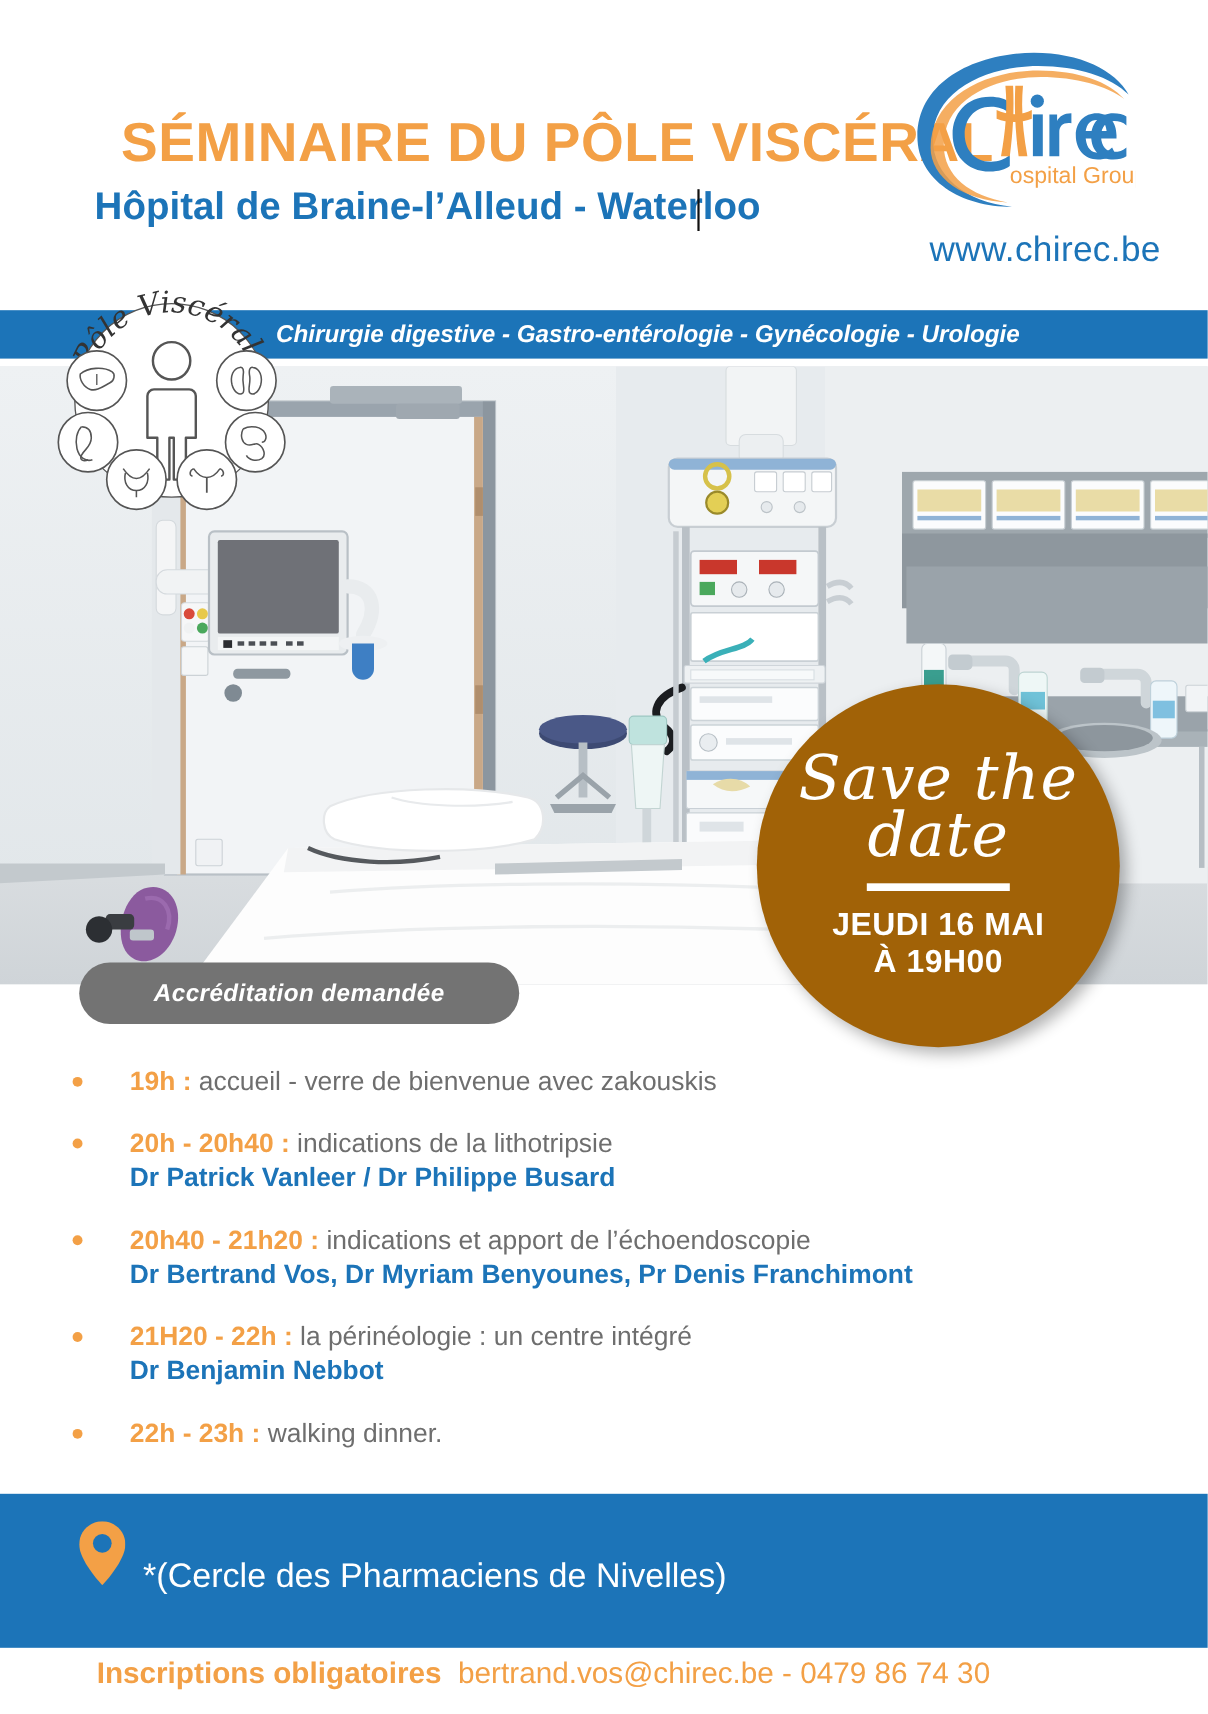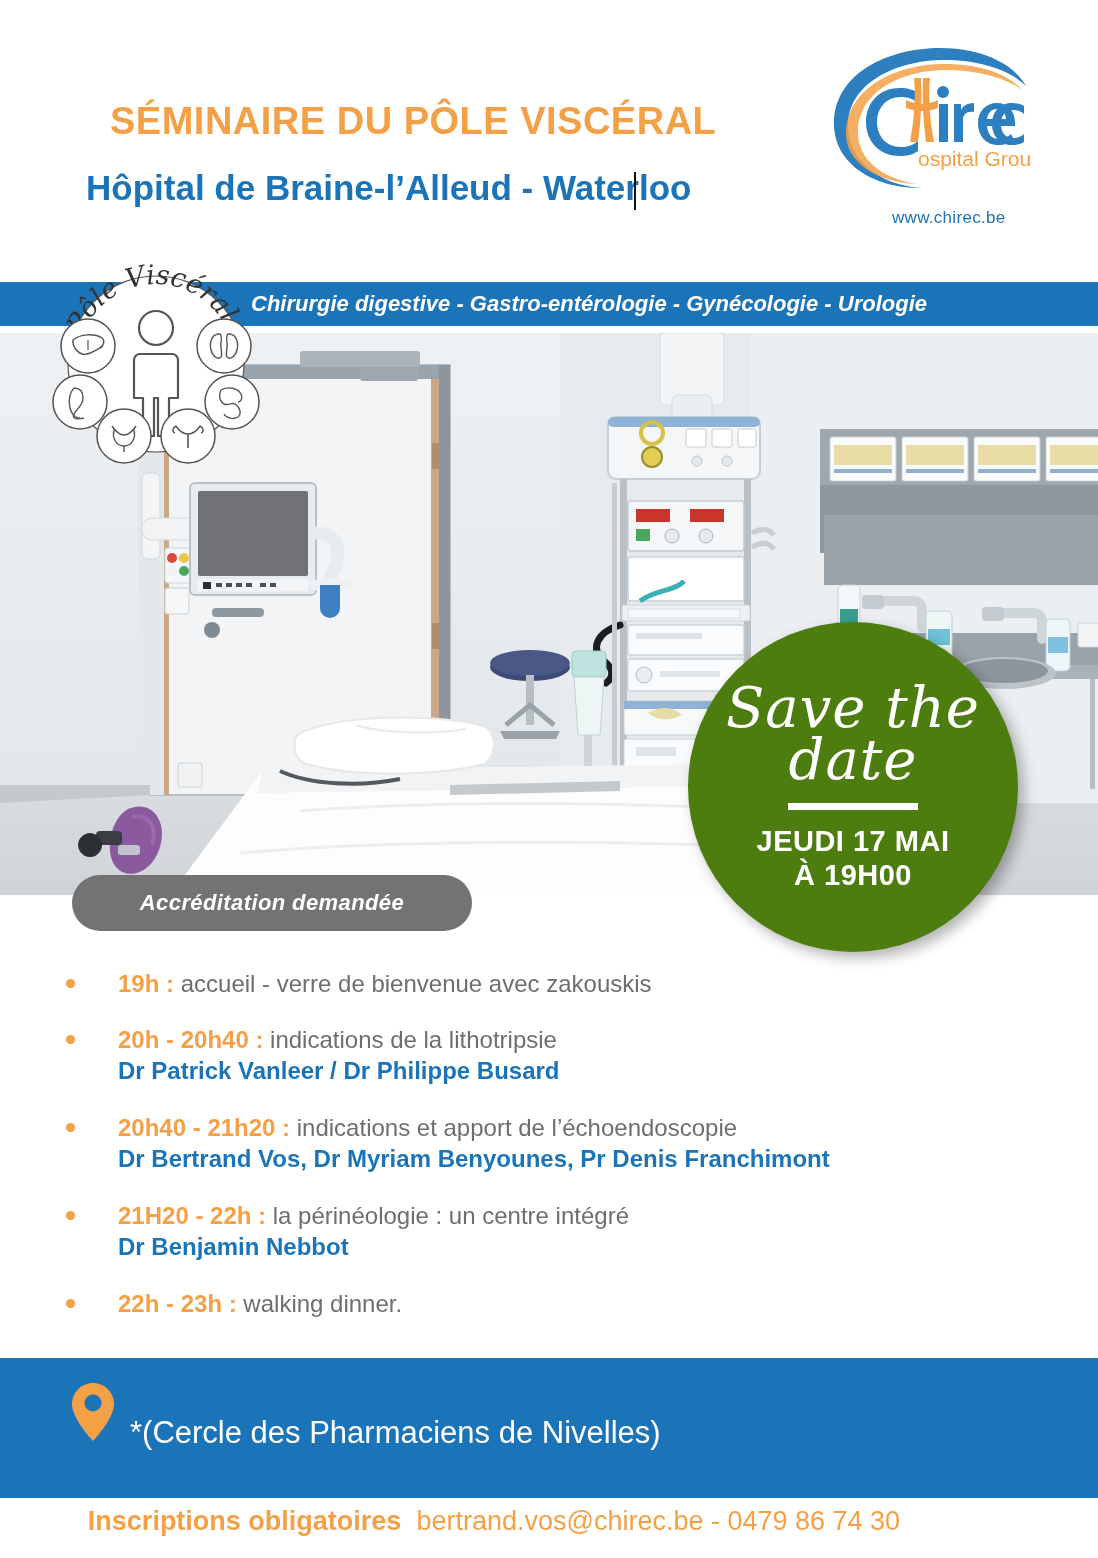--- a/index.html
+++ b/index.html
@@ -8,39 +8,39 @@
     background: #ffffff;
     font-family: "Liberation Sans", sans-serif;
     overflow: hidden;
   }
   .poster { position: relative; width: 1098px; height: 1558px; background: #fff; }
 
   
   .header { position: absolute; top: 0; left: 0; width: 1098px; height: 290px; }
   .title-main {
     position: absolute; left: 110px; top: 100px;
-    font-size: 38px; font-weight: bold; letter-spacing: .5px;
+    font-size: 50px; font-weight: bold; letter-spacing: .5px;
     color: #F3A046; white-space: nowrap;
     font-family: "Liberation Sans", sans-serif;
   }
   .title-sub {
     position: absolute; left: 86px; top: 168px;
     font-size: 35px; font-weight: bold; color: #1C74B8; white-space: nowrap;
   }
   .caret {
     position: absolute; left: 634px; top: 172px;
     width: 2px; height: 38px; background: #111;
   }
 
   
   .logo-wrap { position: absolute; left: 822px; top: 42px; width: 210px; height: 160px; }
   .logo-wrap svg { width: 210px; height: 160px; display: block; }
   .logo-url {
     position: absolute; left: 845px; top: 208px;
-    font-size: 17px; color: #1C74B8; letter-spacing: .3px; white-space: nowrap; margin-left: 47px;
+    font-size: 32px; color: #1C74B8; letter-spacing: .3px; white-space: nowrap;
   }
 
   
   .spec-banner {
     position: absolute; left: 0; top: 282px; width: 1098px; height: 44px;
     background: #1C74B8;
   }
   .spec-text {
     position: absolute; left: 0; top: 0; width: 1098px; height: 44px;
     display: flex; align-items: center; justify-content: center;
@@ -65,21 +65,21 @@
     position: absolute; left: 72px; top: 875px; width: 400px; height: 56px;
     background: #737373; border-radius: 28px;
     display: flex; align-items: center; justify-content: center;
     color: #ffffff; font-size: 22px; font-weight: bold; font-style: italic;
     letter-spacing: .4px; z-index: 7;
   }
 
   
   .std {
     position: absolute; left: 688px; top: 622px; width: 330px; height: 330px;
-    border-radius: 50%; background: #4d7c0f; z-index: 8;
+    border-radius: 50%; background: #a16207; z-index: 8;
     box-shadow: 6px 6px 14px rgba(0,0,0,.30);
     display: flex; flex-direction: column; align-items: center; justify-content: center;
     color: #ffffff; text-align: center;
   }
   .std-script {
     font-family: "DejaVu Serif", serif; font-style: italic; font-weight: normal;
     font-size: 56px; line-height: .94; letter-spacing: 1px;
   }
   .std-script .l2 { display: block; font-size: 56px; }
   .std-rule { width: 130px; height: 7px; background: #fff; margin: 16px 0 14px; }
@@ -419,21 +419,21 @@
 
   <div class="accred">Accréditation demandée</div>
 
   <div class="std">
     <div class="std-script">
       <span>Save the</span>
       <span class="l2">date</span>
     </div>
     <div class="std-rule"></div>
     <div class="std-when">
-      <span>JEUDI 17 MAI</span>
+      <span>JEUDI 16 MAI</span>
       <span>À 19H00</span>
     </div>
   </div>
 
   <div class="program">
 
     <div class="prog-item">
       <span class="dot"></span>
       <div class="prog-line1">
         <span class="prog-time">19h :</span><span> accueil - verre de bienvenue avec zakouskis</span>

